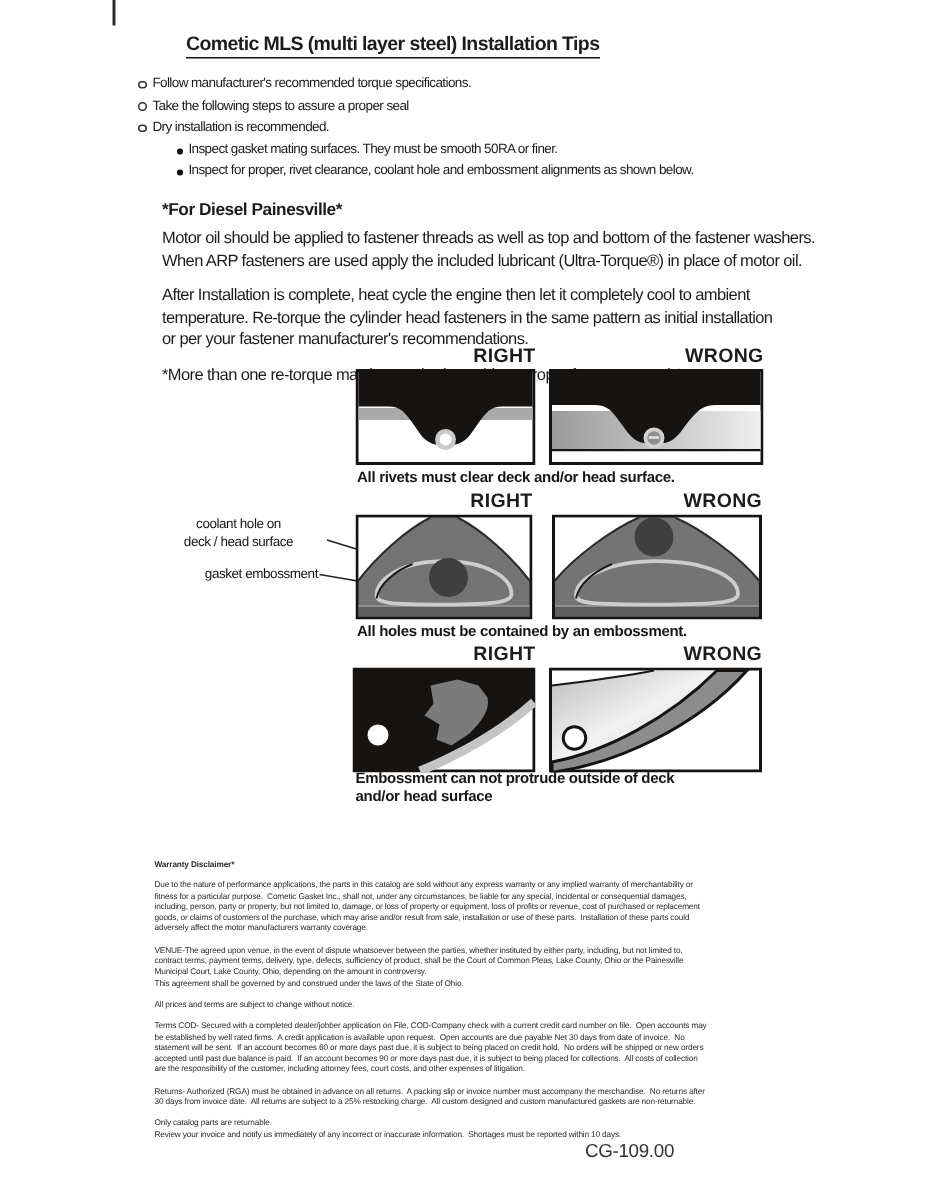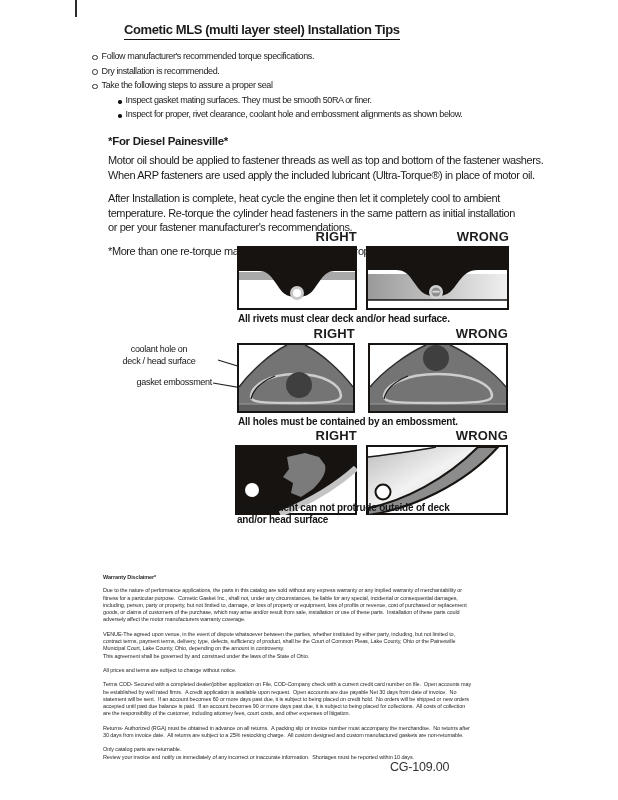--- a/index.html
+++ b/index.html
@@ -39,25 +39,25 @@
 
   <div class="content">
     <div class="title-row"><h1 class="title">Cometic MLS (multi layer steel) Installation Tips</h1></div>
 
     <div class="bullet-row">
       <span class="obullet"></span>
       <span>Follow manufacturer's recommended torque specifications.</span>
     </div>
     <div class="bullet-row">
       <span class="obullet"></span>
-      <span>Dry installation is recommended.</span>
+      <span>Take the following steps to assure a proper seal</span>
     </div>
     <div class="bullet-row">
       <span class="obullet"></span>
-      <span>Take the following steps to assure a proper seal</span>
+      <span>Dry installation is recommended.</span>
     </div>
     <div class="bullet-row sub">
       <span class="sbullet"></span>
       <span>Inspect gasket mating surfaces.  They must be smooth 50RA or finer.</span>
     </div>
     <div class="bullet-row sub">
       <span class="sbullet"></span>
       <span>Inspect for proper, rivet clearance, coolant hole and embossment alignments as shown below.</span>
     </div>
 
@@ -161,21 +161,21 @@
             <stop offset="1" stop-color="#cfcfcf"></stop>
         </linearGradient>
       </defs>
       <rect x="1" y="1" width="140" height="68" fill="#ffffff" stroke="#171310" stroke-width="2"></rect>
       <path d="M2,12 C35,8 60,4 70,2 L112,2 C80,34 38,56 2,63 Z" fill="url(#g3)"></path>
       <path d="M2,12 C35,8 60,4 70,2" stroke="#1a1a1a" stroke-width="1.5" fill="none"></path>
       <path d="M112,2 L132,2 C98,40 45,64 2,70 L2,63 C38,56 80,34 112,2 Z" fill="#8c8c8c" stroke="#171310" stroke-width="2"></path>
       <circle cx="17" cy="47" r="7.5" fill="#ffffff" stroke="#171310" stroke-width="2"></circle>
     </svg>
 
-    <div class="caption" style="left:237px;top:502px;">Embossment can not protrude outside of deck
+    <div class="caption" style="left:237px;top:514px;">Embossment can not protrude outside of deck
 and/or head surface</div>
   </div>
 
   <div class="disclaimer">
     <p class="dh">Warranty Disclaimer*</p>
     <p>Due to the nature of performance applications, the parts in this catalog are sold without any express warranty or any implied warranty of merchantability or
 fitness for a particular purpose.  Cometic Gasket Inc., shall not, under any circumstances, be liable for any special, incidental or consequential damages,
 including, person, party or property, but not limited to, damage, or loss of property or equipment, loss of profits or revenue, cost of purchased or replacement
 goods, or claims of customers of the purchase, which may arise and/or result from sale, installation or use of these parts.  Installation of these parts could
 adversely affect the motor manufacturers warranty coverage.</p>

